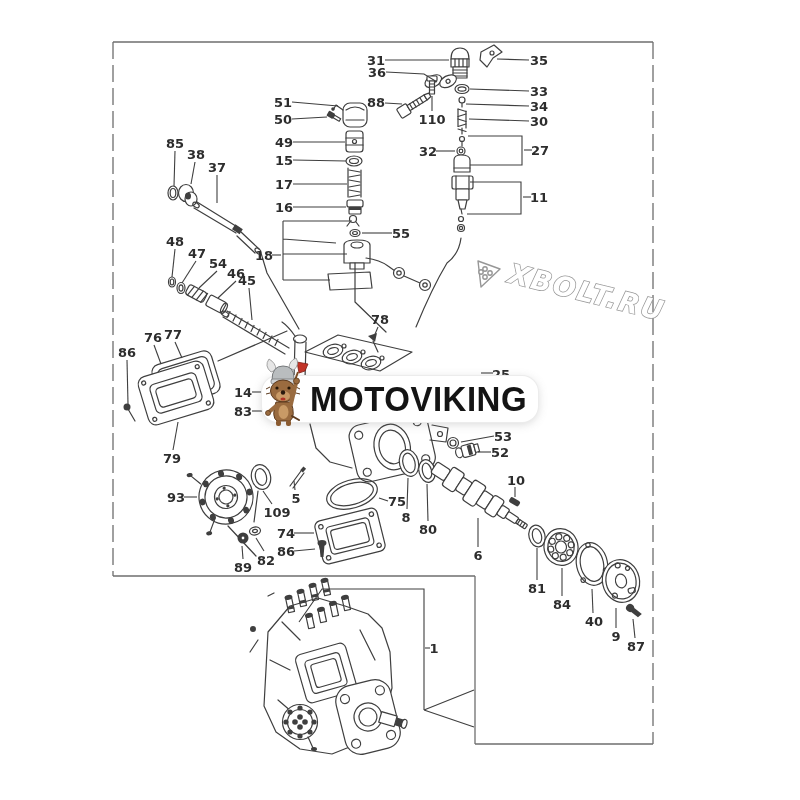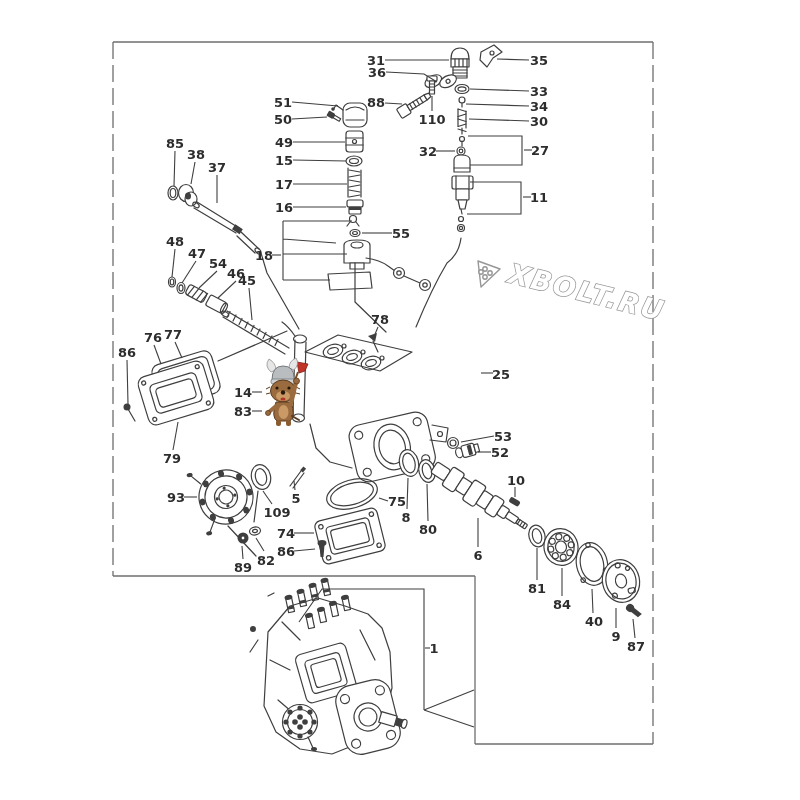--- a/index.html
+++ b/index.html
@@ -580,20 +580,23 @@
       <polyline points="593,613 592,589" class="leader"></polyline>
       <text x="594" y="621" dy="0.35em" class="callout">40</text>
       <polyline points="616,628 616,608" class="leader"></polyline>
       <text x="616" y="636" dy="0.35em" class="callout">9</text>
       <polyline points="635,638 633,619" class="leader"></polyline>
       <text x="636" y="646" dy="0.35em" class="callout">87</text>
       <polyline points="425,648 430,648" class="leader"></polyline>
       <text x="434" y="648" dy="0.35em" class="callout">1</text>
     </svg>
 
+<div class="wm-pill">
+  <span class="wm-text">MOTOVIKING</span>
+</div>
 <svg class="vik" viewBox="0 0 56 72">
   <g>
     <path d="M38,16 L36,5 L47,7 L44,14 Z" fill="#c23327" stroke="#7d1f16" stroke-width="0.8"></path>
     <line x1="37" y1="15" x2="33" y2="26" stroke="#7a4a22" stroke-width="2"></line>
   </g>
   <g>
     <path d="M10,15 Q3,9 8,2 Q15,6 15,13 Z" fill="#e6e6e6" stroke="#8f8f8f" stroke-width="0.8"></path>
     <path d="M33,13 Q39,7 35,1 Q28,4 28,11 Z" fill="#e6e6e6" stroke="#8f8f8f" stroke-width="0.8"></path>
     <path d="M11,23 Q11,9 22,9 Q33,9 33,21 L33,25 L11,25 Z" fill="#b9bdbf" stroke="#76797b" stroke-width="1"></path>
     <rect x="10" y="22" width="24" height="5" rx="2" fill="#cfd2d4" stroke="#76797b" stroke-width="0.8"></rect>

